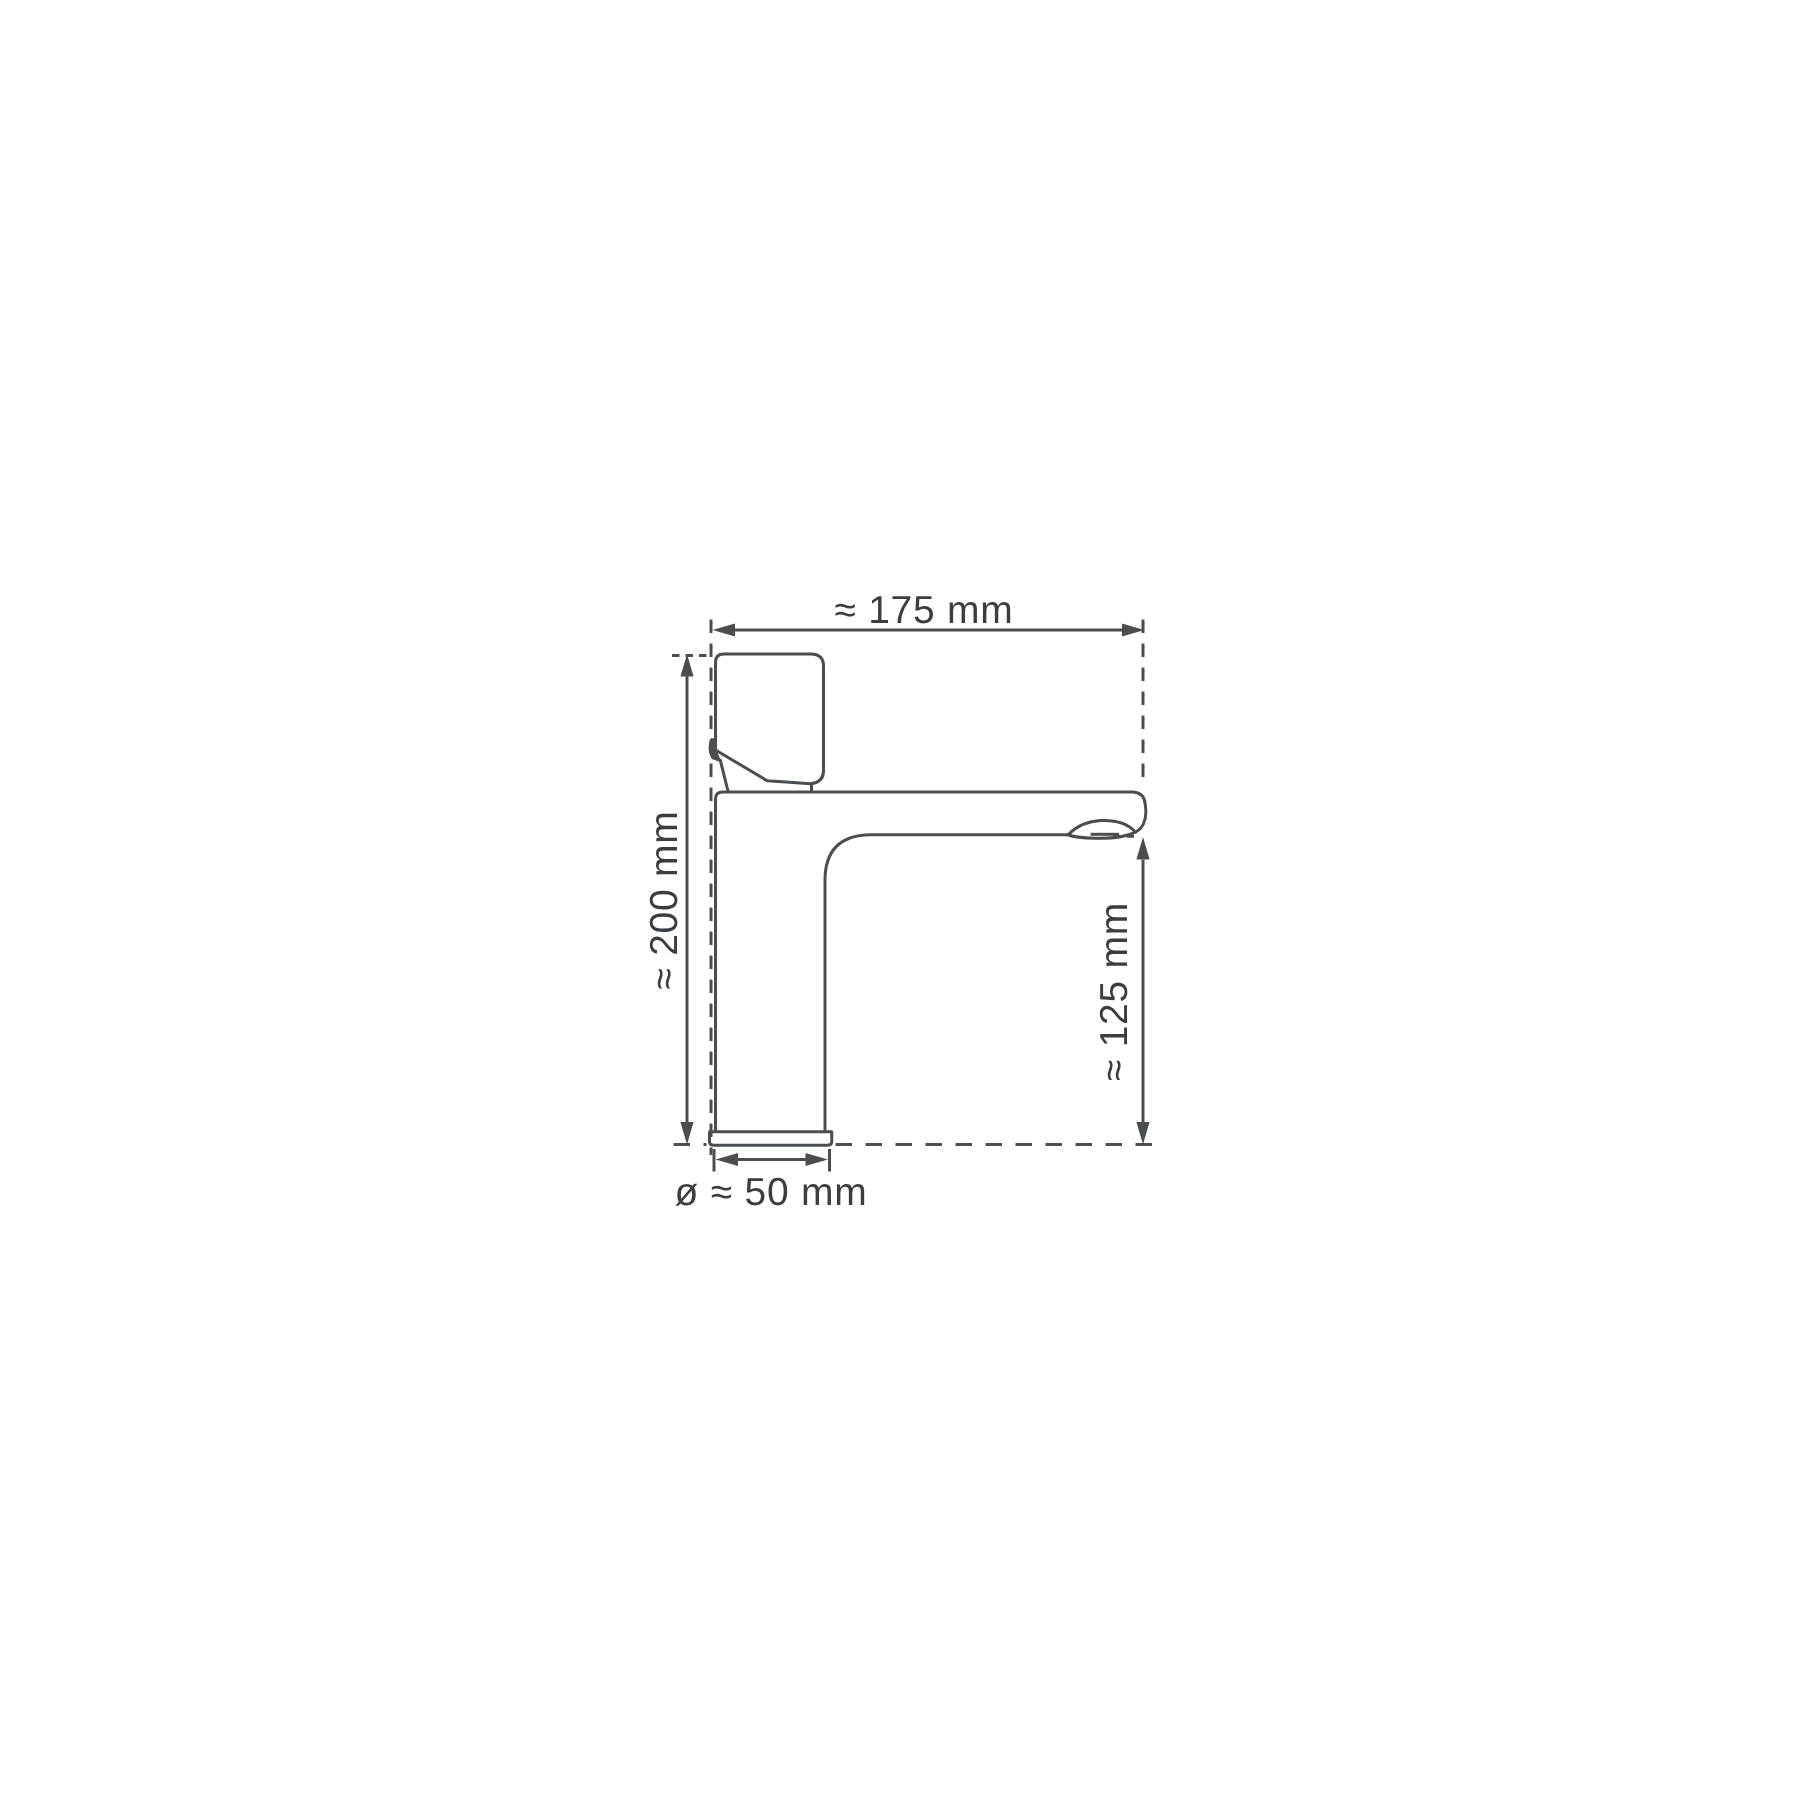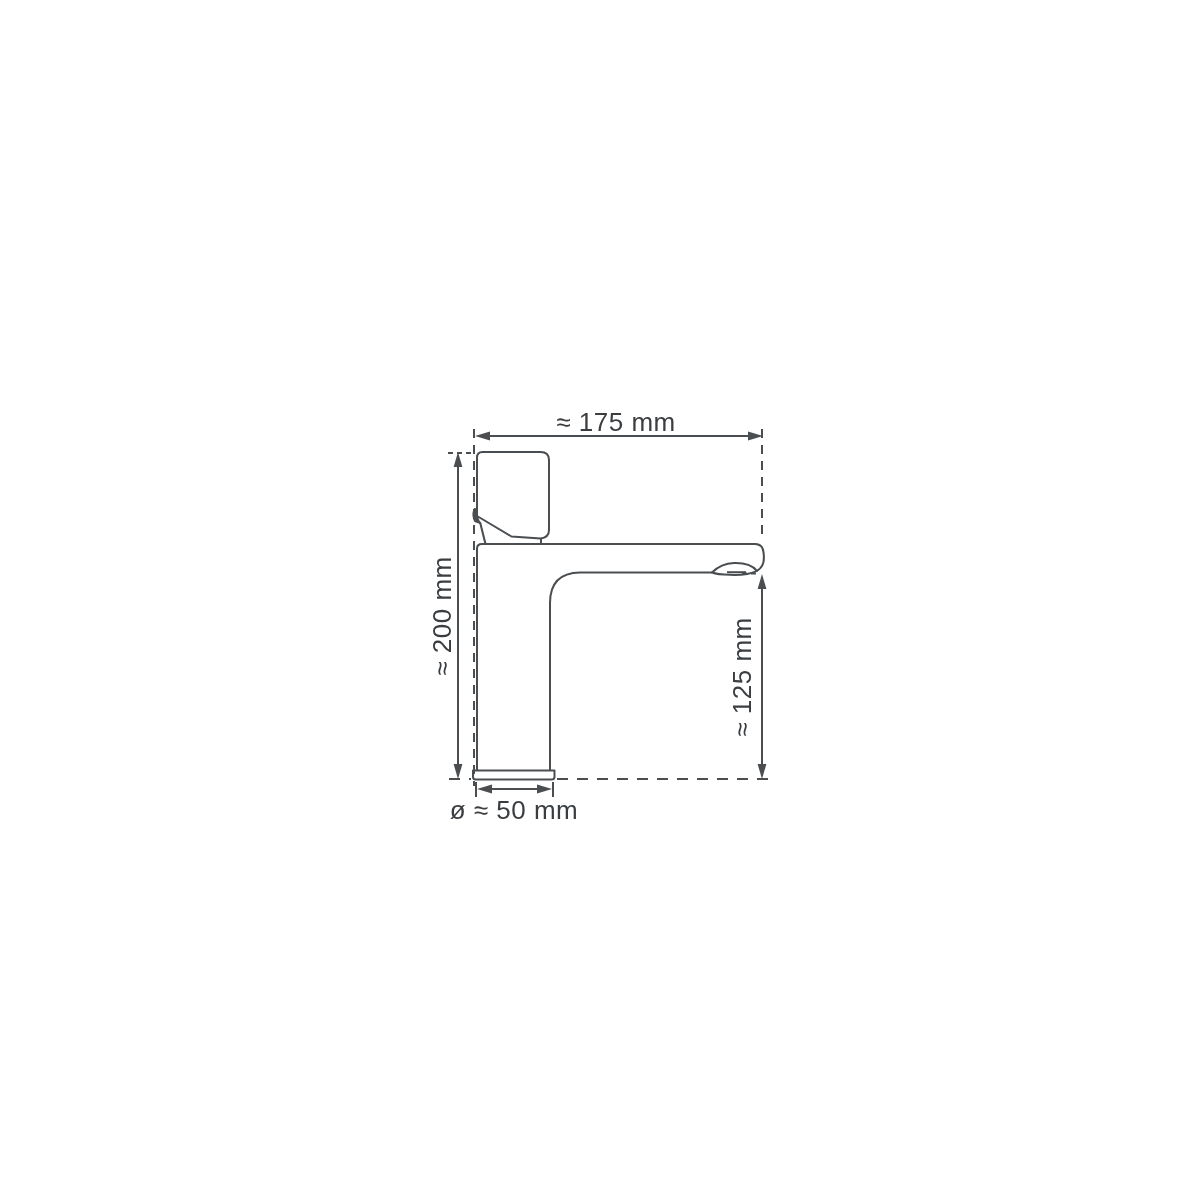--- a/index.html
+++ b/index.html
@@ -14,21 +14,20 @@
   :root {
     --line: #4a4e51;
     --text: #3a3e41;
     --bg: #ffffff;
   }
   .stage {
     position: relative;
     width: 1200px;
     height: 1081px;
     background: var(--bg);
-    margin-top: 16px;
   }
   svg { display: block; }
   .ln {
     stroke: var(--line);
     stroke-width: 2;
     fill: none;
     stroke-linecap: butt;
     stroke-linejoin: round;
   }
   .fillshape {

